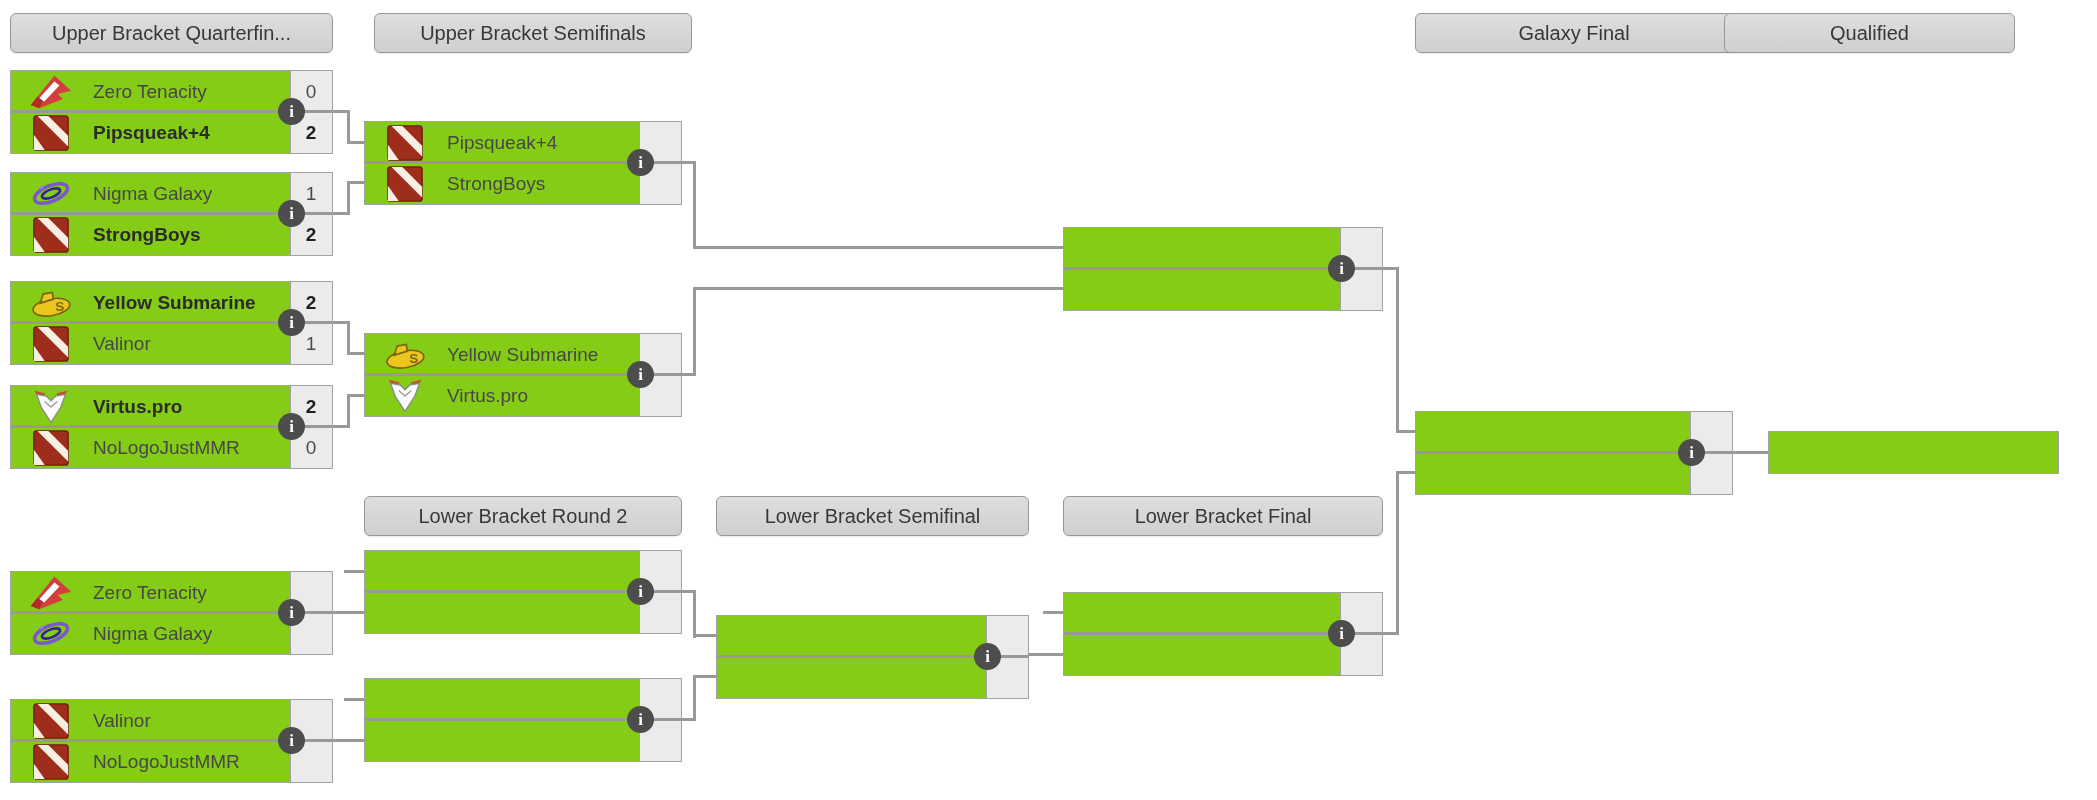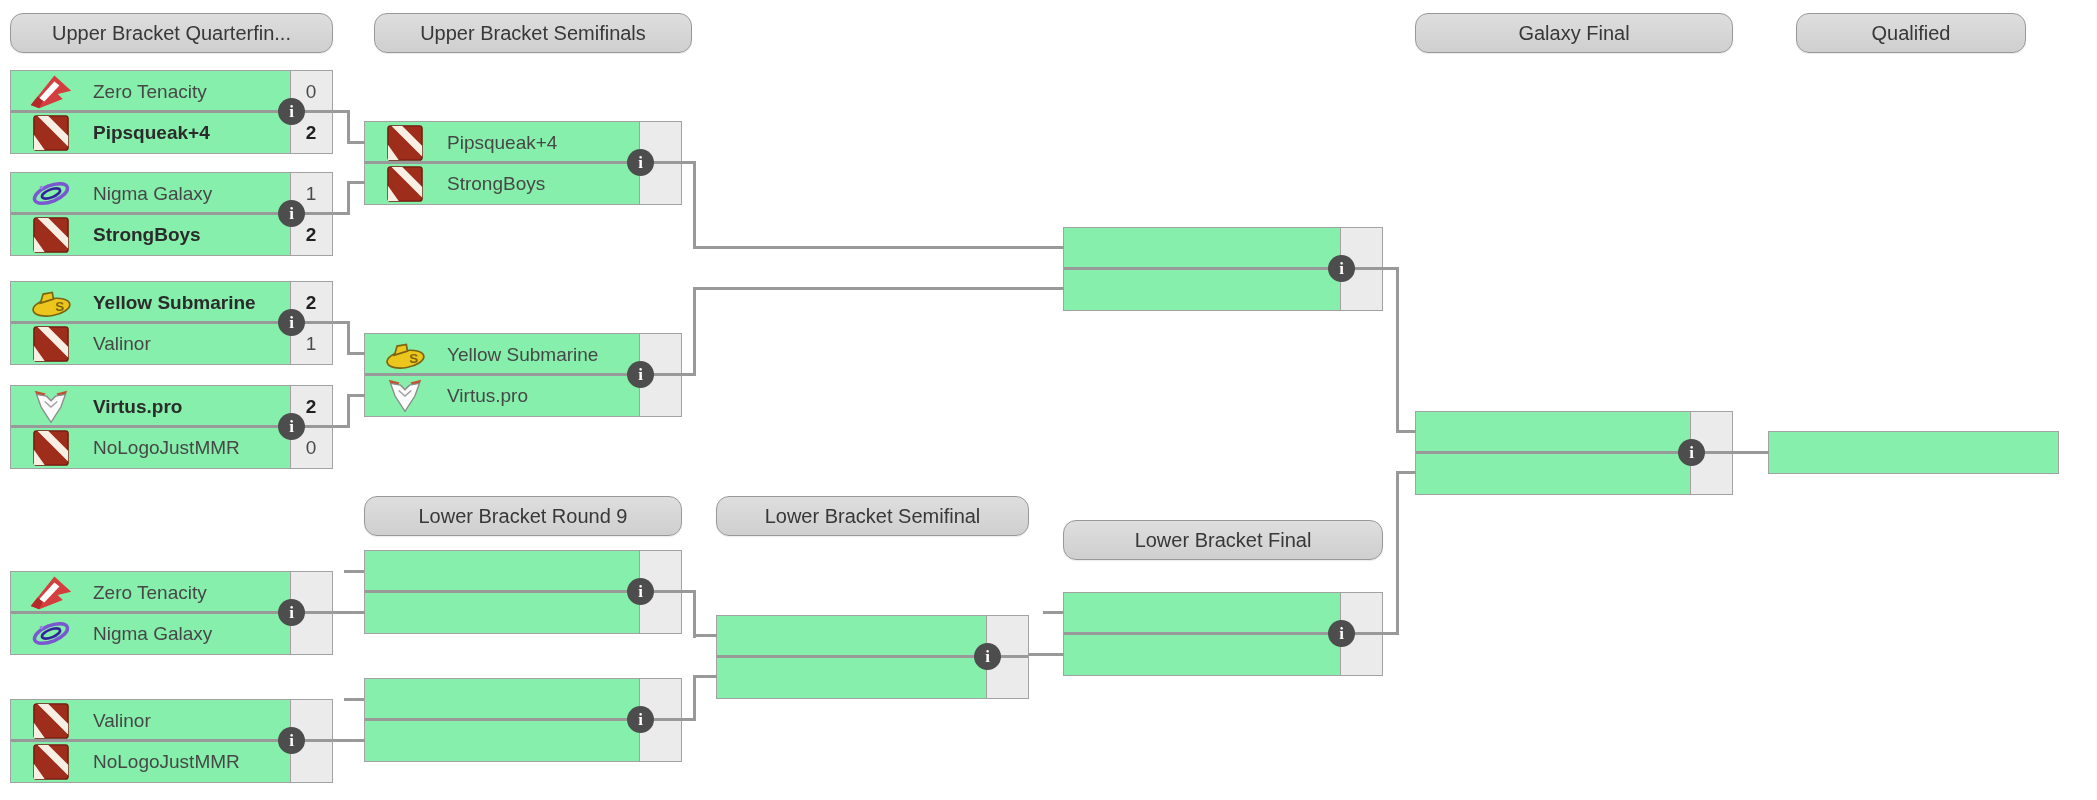--- a/index.html
+++ b/index.html
@@ -8,29 +8,29 @@
     position:relative;
     width:2097px;height:800px;
     background:#ffffff;
     font-family:"Liberation Sans", sans-serif;
     overflow:hidden;
   }
   .round-header{
     position:absolute;height:40px;
     background:linear-gradient(#dedede,#cfcfcf);
     border:1px solid #989898;
-    border-radius:13px;
+    border-radius:6px;
     text-align:center;line-height:38px;
     font-size:20px;color:#383838;
     box-shadow:0 1px 1px rgba(0,0,0,0.08);
     white-space:nowrap;overflow:hidden;
   }
   .match{
     position:absolute;height:84px;
-    background:#86efac;
+    background:#84cc16;
     border:1px solid #a2a2a2;
   }
   .match.single{height:43px;}
   .slot{
     position:absolute;left:0;right:0;height:41px;
     display:flex;align-items:center;
   }
   .slot.top{top:0;}
   .slot.bottom{top:41px;}
   .match.single .slot{top:0;}
@@ -66,24 +66,24 @@
   }
   .cline{position:absolute;background:#999999;z-index:1;}
 </style>
 </head>
 <body>
 
 <div id="bracket">
     <div class="round-header" style="left: 10px; top: 13px; width: 323px;">Upper Bracket Quarterfin...</div>
     <div class="round-header" style="left: 364px; top: 13px; width: 318px; margin-left: 10px;">Upper Bracket Semifinals</div>
     <div class="round-header" style="left: 1415px; top: 13px; width: 318px;">Galaxy Final</div>
-    <div class="round-header" style="left: 1796px; top: 13px; width: 230px;">Qualified</div>
-    <div class="round-header" style="left: 364px; top: 496px; width: 318px;">Lower Bracket Round 9</div>
+    <div class="round-header" style="left: 1724px; top: 13px; width: 291px;">Qualified</div>
+    <div class="round-header" style="left: 364px; top: 496px; width: 318px;">Lower Bracket Round 2</div>
     <div class="round-header" style="left: 716px; top: 496px; width: 313px;">Lower Bracket Semifinal</div>
-    <div class="round-header" style="left: 1063px; top: 496px; width: 320px; margin-top: 24px;">Lower Bracket Final</div>
+    <div class="round-header" style="left: 1063px; top: 496px; width: 320px;">Lower Bracket Final</div>
     <div class="match" style="left: 10px; top: 70px; width: 323px;">
       <div class="score-col"></div>
       <div class="slot top">
         <span class="logo">
           <svg viewBox="0 0 52 44" width="44" height="37">
             <polygon points="2,38 30,3 50,21 34,25 40,31 12,42" fill="#d43e3e"></polygon>
             <polygon points="12,30 30,10 36,15 18,34" fill="#ffffff"></polygon>
             <polygon points="2,38 10,28 16,33 12,42" fill="#b22a2a"></polygon>
           </svg>
         </span>

